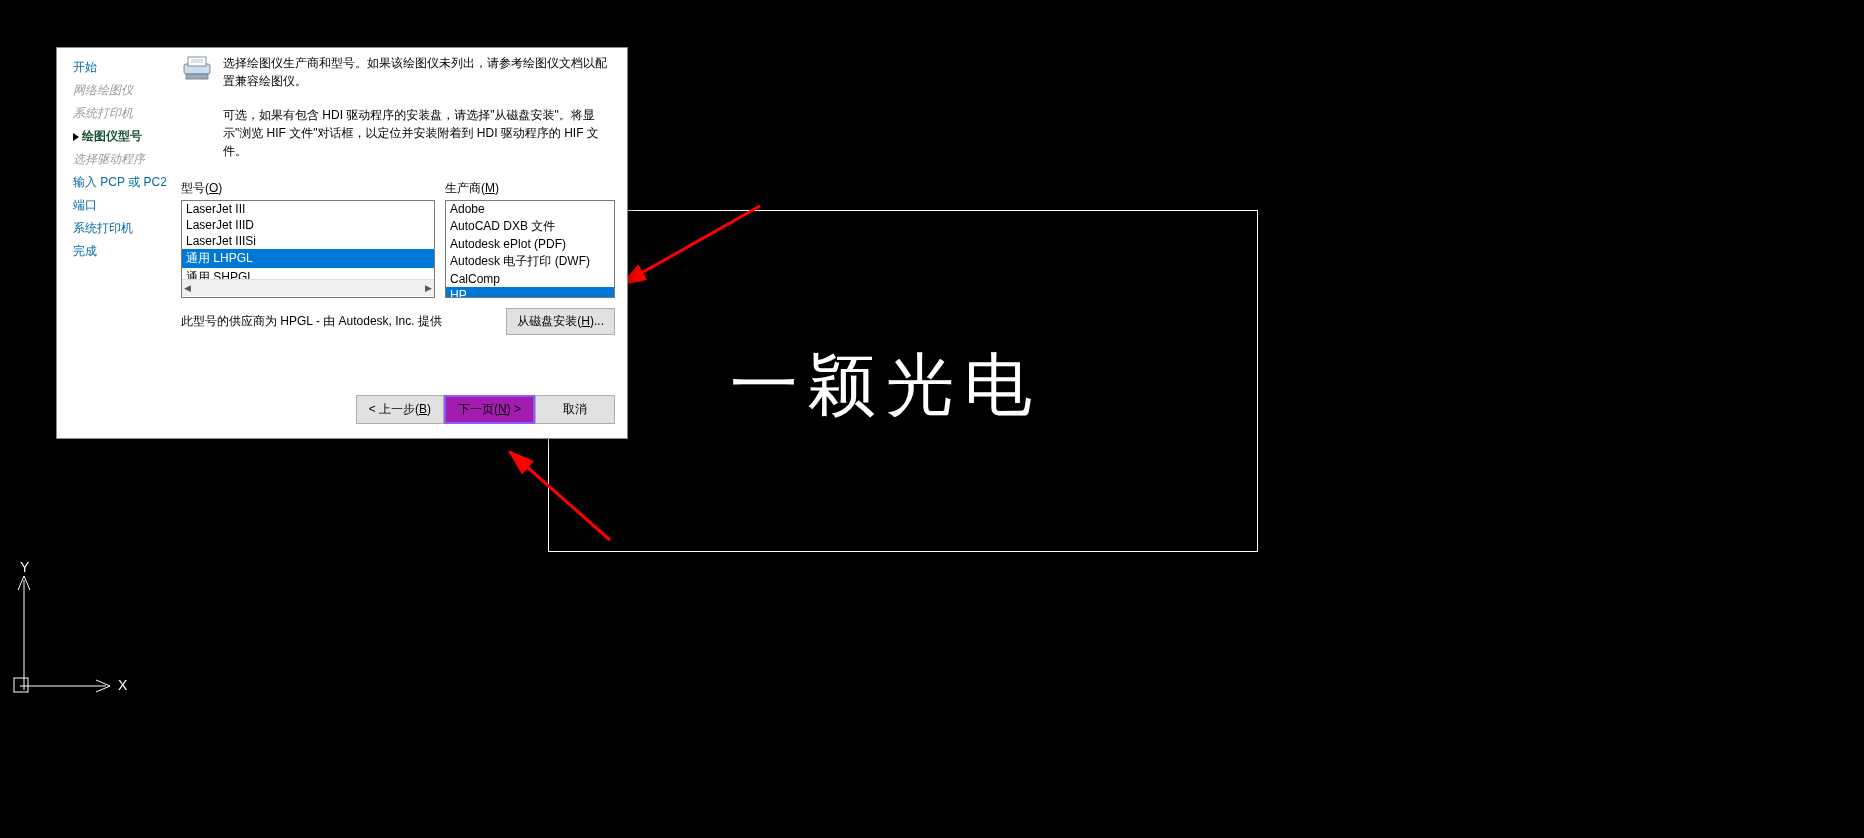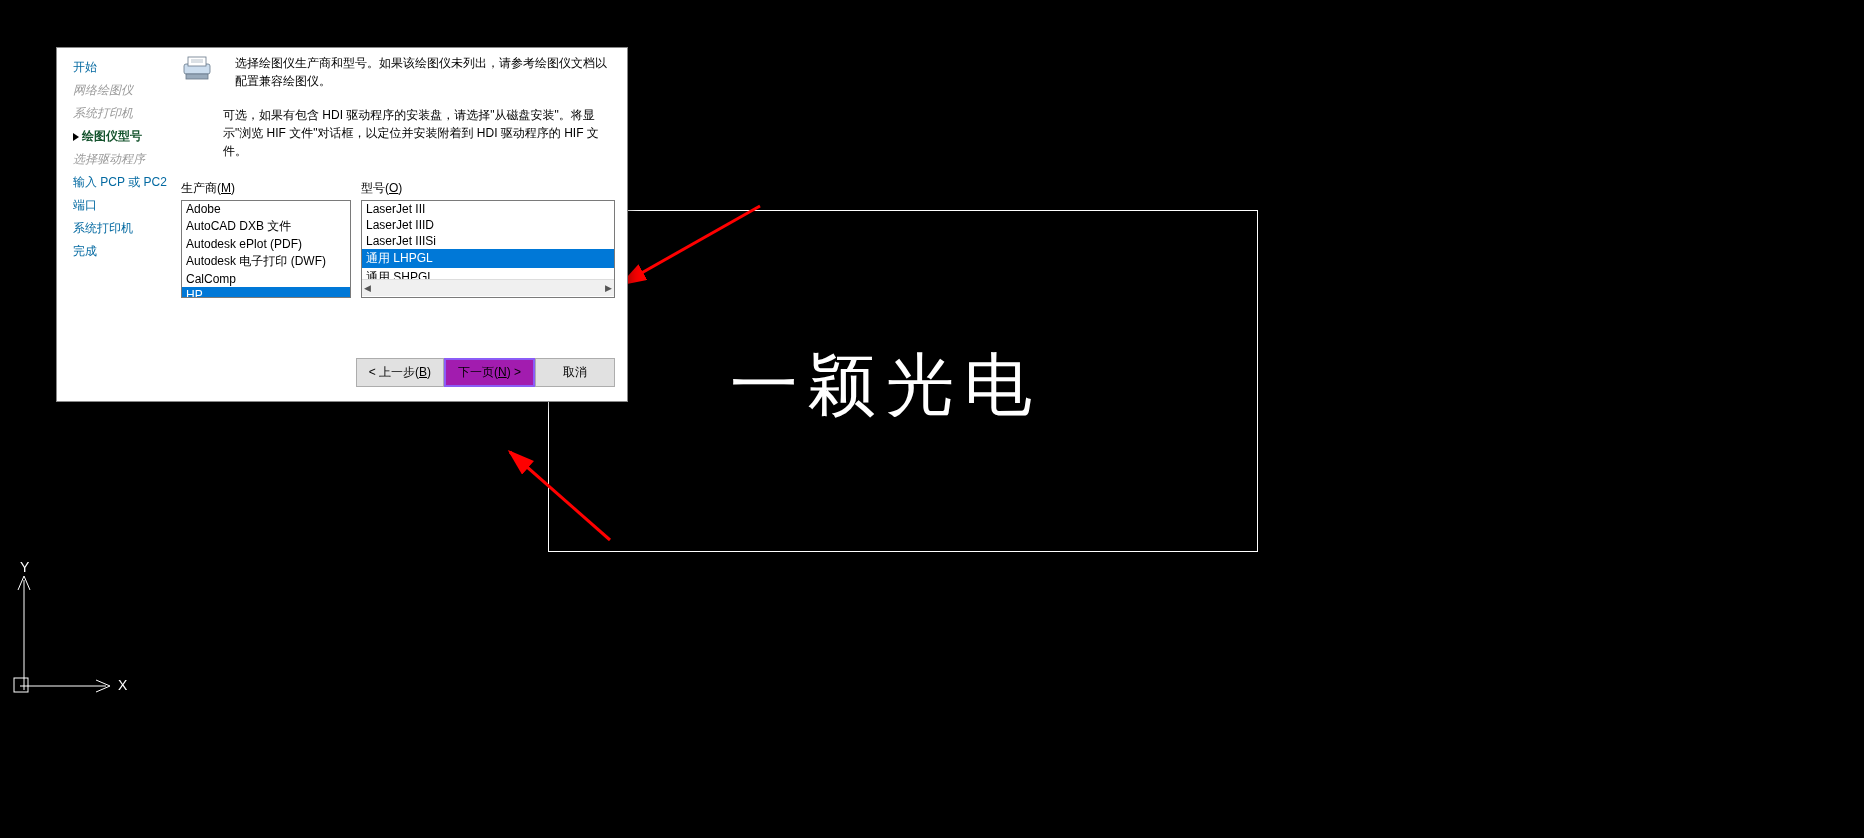--- a/index.html
+++ b/index.html
@@ -54,21 +54,21 @@
   .sidebar .step.current { color: #14532d; font-weight: bold; }
   .sidebar .step .tri {
     display: inline-block; width: 0; height: 0;
     border-top: 4px solid transparent;
     border-bottom: 4px solid transparent;
     border-left: 6px solid #000;
     margin-right: 3px;
     vertical-align: middle;
   }
   .content { flex: 1; padding-left: 4px; }
-  .intro-row { display: flex; align-items: flex-start; gap: 22px; margin-bottom: 16px; }
+  .intro-row { display: flex; align-items: flex-start; gap: 10px; margin-bottom: 16px; }
   .intro-icon {
     width: 32px; height: 28px; flex: none;
   }
   .intro-para { color: #000; font-size: 12px; line-height: 1.5; }
   .intro2 { color: #000; font-size: 12px; line-height: 1.5; margin-left: 42px; margin-bottom: 20px; }
   .lists { display: flex; gap: 10px; }
   .list-col { display: flex; flex-direction: column; }
   .list-col.m { width: 170px; }
   .list-col.o { flex: 1; }
   .list-label { font-size: 12px; margin-bottom: 3px; }
@@ -211,50 +211,54 @@
                 <line x1="10" y1="6" x2="22" y2="6" stroke="#89a" stroke-width="0.6"></line>
                 <line x1="10" y1="8" x2="22" y2="8" stroke="#89a" stroke-width="0.6"></line>
               </g>
             </svg>
         </div>
         <div class="intro-para">选择绘图仪生产商和型号。如果该绘图仪未列出，请参考绘图仪文档以配置兼容绘图仪。</div>
       </div>
       <div class="intro2">可选，如果有包含 HDI 驱动程序的安装盘，请选择"从磁盘安装"。将显示"浏览 HIF 文件"对话框，以定位并安装附着到 HDI 驱动程序的 HIF 文件。</div>
 
       <div class="lists">
-        <div class="list-col m">
-          <div class="list-label"><span>生产商(</span><u>M</u><span>)</span></div>
-          <div class="listbox">
-            <div class="item">Adobe</div>
-            <div class="item">AutoCAD DXB 文件</div>
-            <div class="item">Autodesk ePlot (PDF)</div>
-            <div class="item">Autodesk 电子打印 (DWF)</div>
-            <div class="item">CalComp</div>
-            <div class="item sel">HP</div>
-
-          </div>
-        </div>
         <div class="list-col o">
           <div class="list-label"><span>型号(</span><u>O</u><span>)</span></div>
           <div class="listbox" style="overflow-y:hidden;">
             <div style="height:78px; overflow-y:auto;">
               <div class="item">LaserJet III</div>
               <div class="item">LaserJet IIID</div>
               <div class="item">LaserJet IIISi</div>
               <div class="item sel">通用 LHPGL</div>
               <div class="item">通用 SHPGL</div>
             </div>
             <div style="height:17px; background:#f0f0f0; border-top:1px solid #ddd; display:flex; align-items:center; justify-content:space-between; padding:0 2px;">
               <span style="font-size:9px;color:#555;">◀</span>
               <span style="font-size:9px;color:#555;">▶</span>
             </div>
           </div>
         </div>
+        <div class="list-col m">
+          <div class="list-label"><span>生产商(</span><u>M</u><span>)</span></div>
+          <div class="listbox">
+            <div class="item">Adobe</div>
+            <div class="item">AutoCAD DXB 文件</div>
+            <div class="item">Autodesk ePlot (PDF)</div>
+            <div class="item">Autodesk 电子打印 (DWF)</div>
+            <div class="item">CalComp</div>
+            <div class="item sel">HP</div>
+
+          </div>
+        </div>
       </div>
 
+      <div class="below-lists">
+        <div class="supplier-text">此型号的供应商为 HPGL - 由 Autodesk, Inc. 提供</div>
+        <button class="disk-btn"><span>从磁盘安装(</span><u>H</u><span>)...</span></button>
+      </div>
     </div>
   </div>
 
   <div class="btn-row">
     <button class="btn"><span>&lt; 上一步(</span><u>B</u><span>)</span></button>
     <button class="btn primary"><span>下一页(</span><u>N</u><span>) &gt;</span></button>
     <button class="btn">取消</button>
   </div>
 </div>
 

